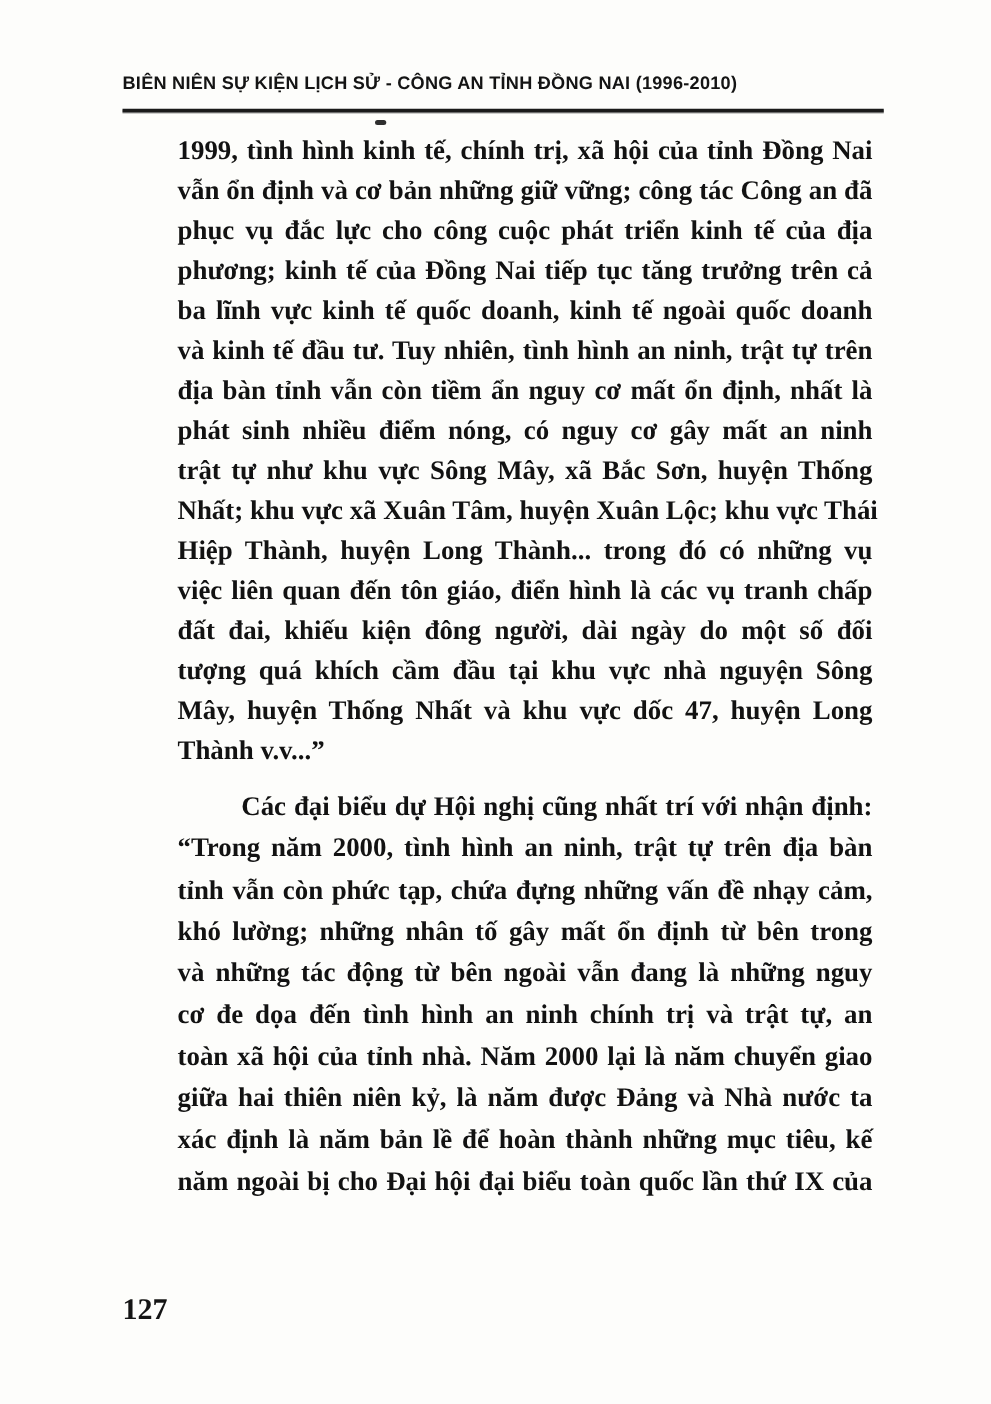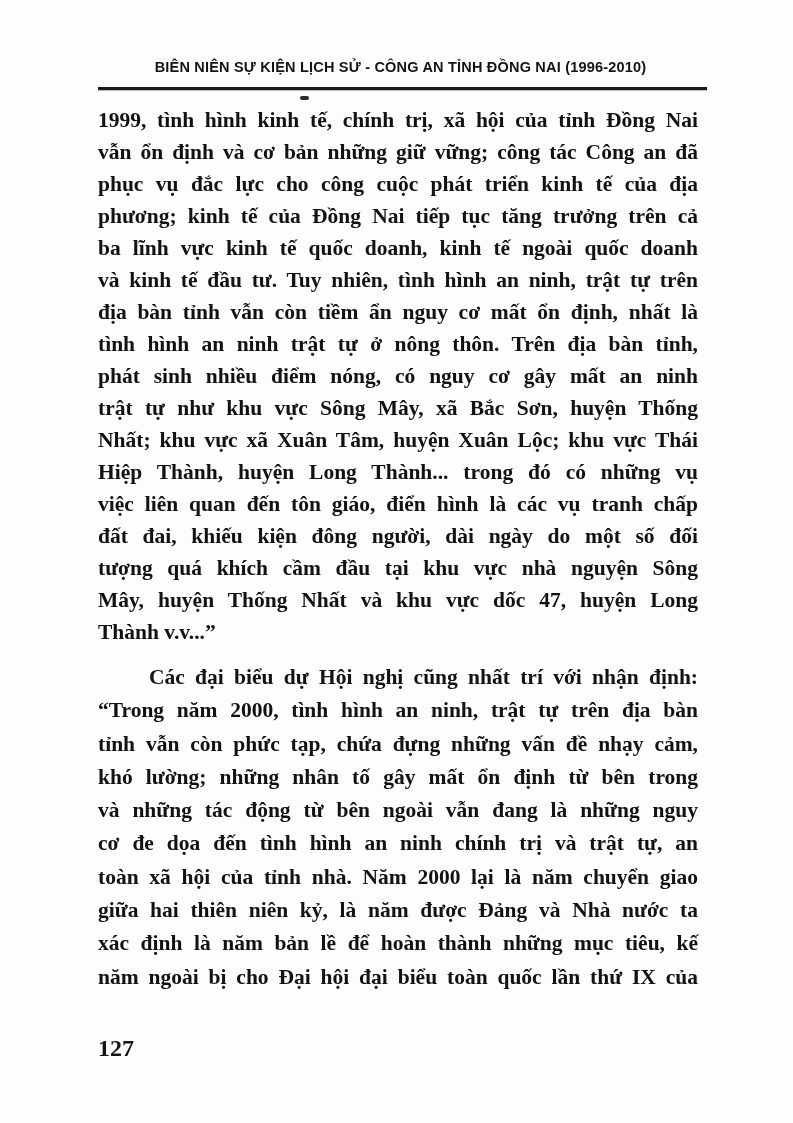--- a/index.html
+++ b/index.html
@@ -18,21 +18,21 @@
     position: absolute;
     inset: 0;
     background: #fdfdfb;
   }
   
   .running-header {
     position: absolute;
     left: 98px;
     width: 605px;
     top: 59px;
-    text-align: center;
+    text-align: left;
     font-family: "Liberation Sans", "DejaVu Sans", sans-serif;
     font-weight: bold;
     font-size: 14.5px;
     letter-spacing: 0.2px;
     color: #141414;
     white-space: nowrap;
   }
   .header-rule {
     position: absolute;
     left: 98px;
@@ -58,20 +58,21 @@
     top: 104px;
     width: 600px;
     color: #121212;
     font-weight: bold;
     font-size: 21.5px;
   }
   .line {
     text-align: justify;
     text-align-last: justify;
     white-space: nowrap;
+    margin-left: 44px;
   }
   .line.flush {
     text-align-last: left;
   }
   .para:nth-of-type(1) .line { line-height: 32px; }
   .para:nth-of-type(2) .line { line-height: 33.3px; }
   .para + .para { margin-top: 13px; }
   .para.indent .line:first-child { text-indent: 51px; }
   
   .page-number {
@@ -98,21 +99,20 @@
 
   <div class="text-block">
       <div class="para">
         <div class="line">1999, tình hình kinh tế, chính trị, xã hội của tỉnh Đồng Nai</div>
         <div class="line">vẫn ổn định và cơ bản những giữ vững; công tác Công an đã</div>
         <div class="line">phục vụ đắc lực cho công cuộc phát triển kinh tế của địa</div>
         <div class="line">phương; kinh tế của Đồng Nai tiếp tục tăng trưởng trên cả</div>
         <div class="line">ba lĩnh vực kinh tế quốc doanh, kinh tế ngoài quốc doanh</div>
         <div class="line">và kinh tế đầu tư. Tuy nhiên, tình hình an ninh, trật tự trên</div>
         <div class="line">địa bàn tỉnh vẫn còn tiềm ẩn nguy cơ mất ổn định, nhất là</div>
-        <div class="line">tình hình an ninh trật tự ở nông thôn. Trên địa bàn tỉnh,</div>
         <div class="line">phát sinh nhiều điểm nóng, có nguy cơ gây mất an ninh</div>
         <div class="line">trật tự như khu vực Sông Mây, xã Bắc Sơn, huyện Thống</div>
         <div class="line">Nhất; khu vực xã Xuân Tâm, huyện Xuân Lộc; khu vực Thái</div>
         <div class="line">Hiệp Thành, huyện Long Thành... trong đó có những vụ</div>
         <div class="line">việc liên quan đến tôn giáo, điển hình là các vụ tranh chấp</div>
         <div class="line">đất đai, khiếu kiện đông người, dài ngày do một số đối</div>
         <div class="line">tượng quá khích cầm đầu tại khu vực nhà nguyện Sông</div>
         <div class="line">Mây, huyện Thống Nhất và khu vực dốc 47, huyện Long</div>
         <div class="line flush">Thành v.v...”</div>
       </div>

